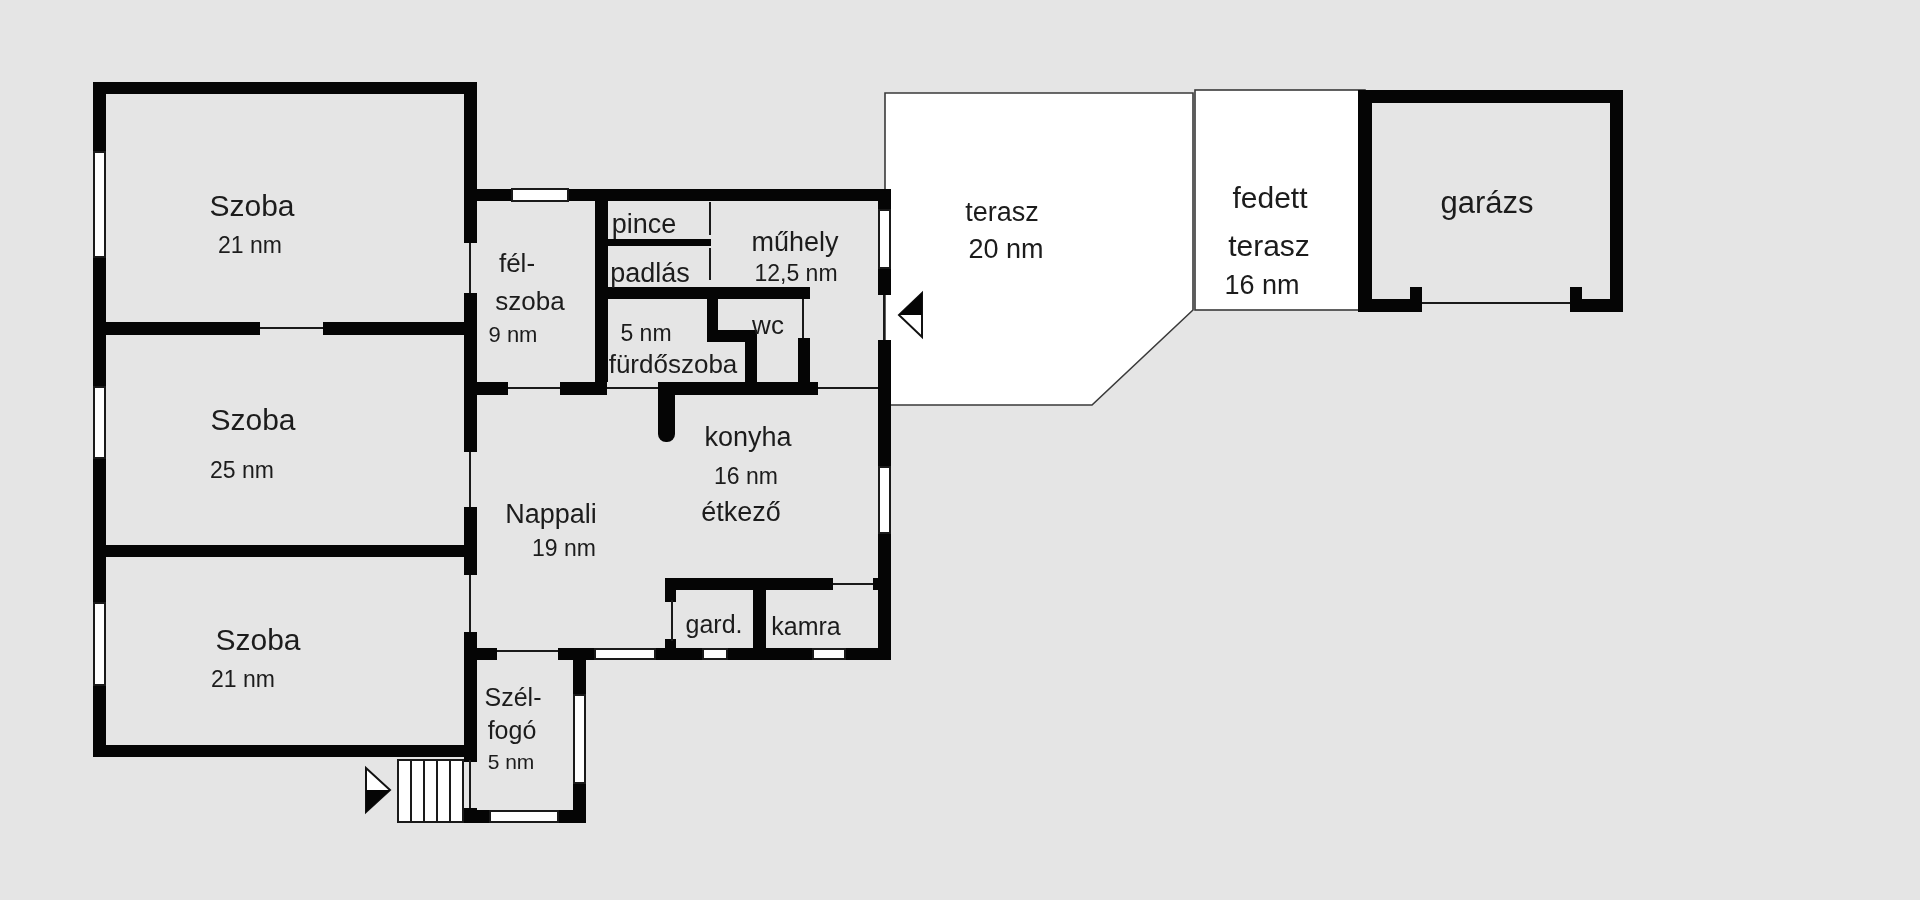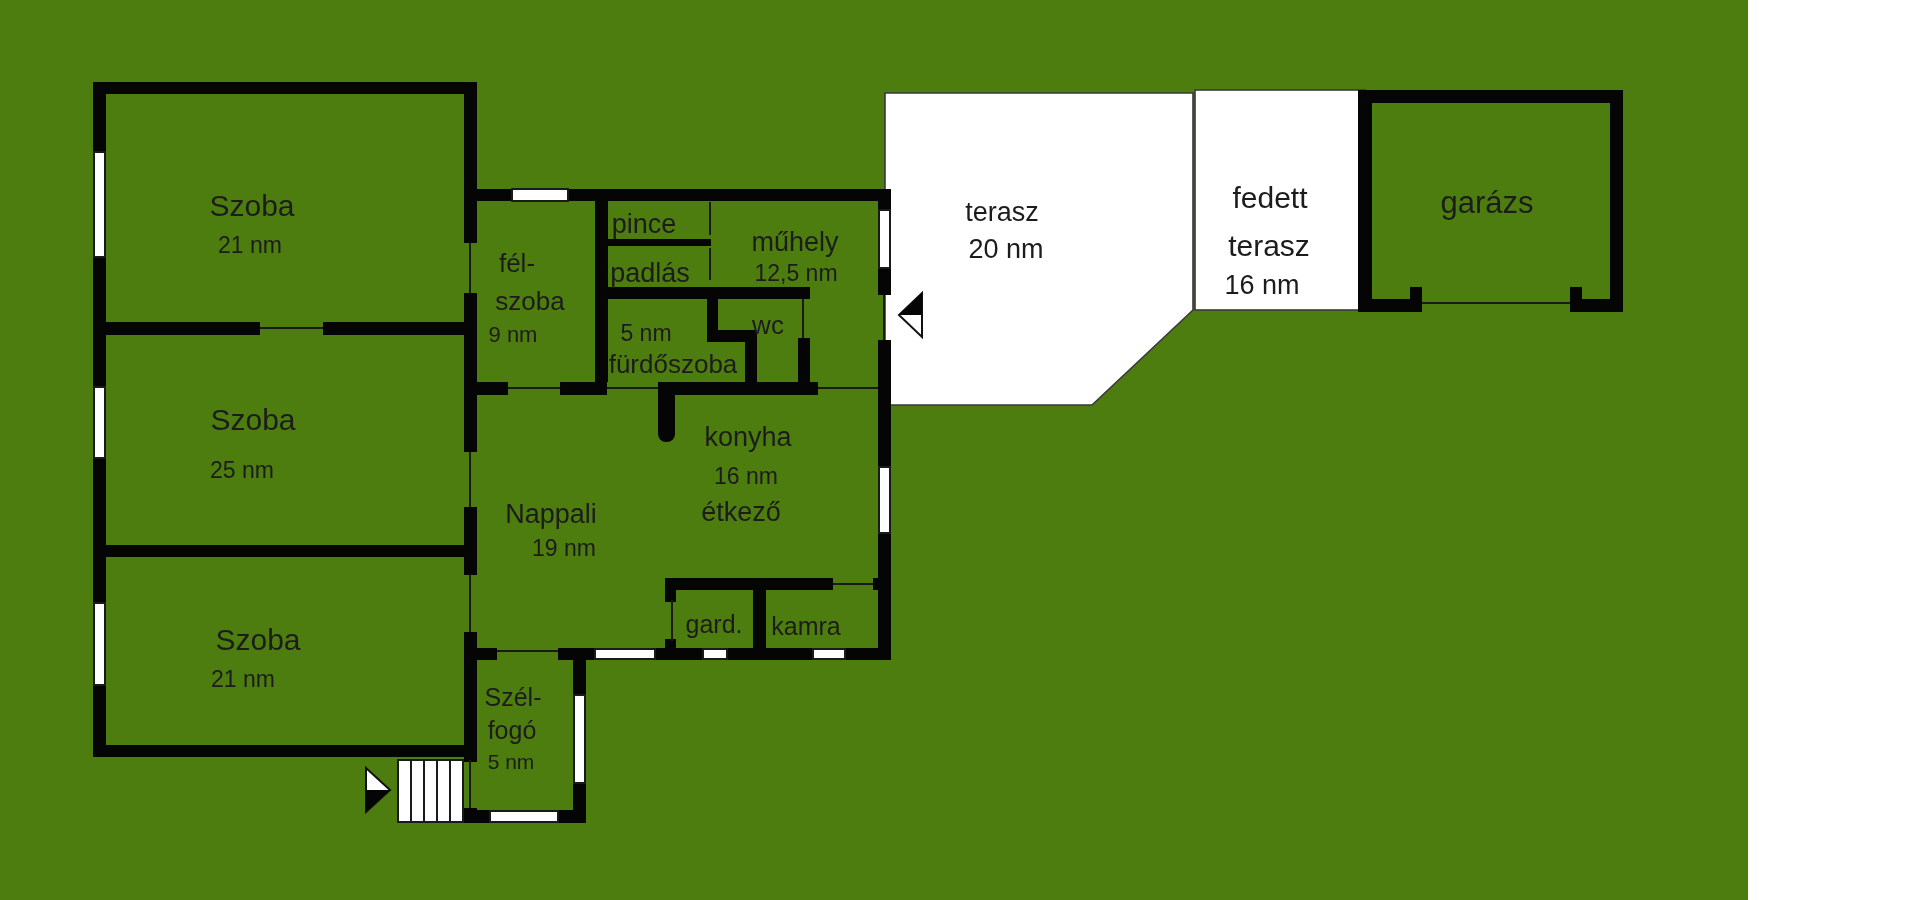--- a/index.html
+++ b/index.html
@@ -1,16 +1,16 @@
 <!DOCTYPE html>
 <html><head>
 <meta charset="utf-8">
 <style>
   html,body{margin:0;padding:0;background:#ffffff;}
-  .canvas{position:relative;width:1748px;height:900px;background:#4d7c0f;overflow:hidden;
+  .canvas{position:relative;width:1920px;height:900px;background:#e5e5e5;overflow:hidden;
           font-family:"Liberation Sans","DejaVu Sans",sans-serif;}
   svg{display:block;}
   text{fill:#1c1c1c;text-anchor:middle;font-family:"Liberation Sans","DejaVu Sans",sans-serif;}
   .t21{font-size:21px;}
   .t22{font-size:22px;}
   .t23{font-size:23px;}
   .t25{font-size:25px;}
   .t26{font-size:26px;}
   .t27{font-size:27px;}
   .t30{font-size:30px;}

